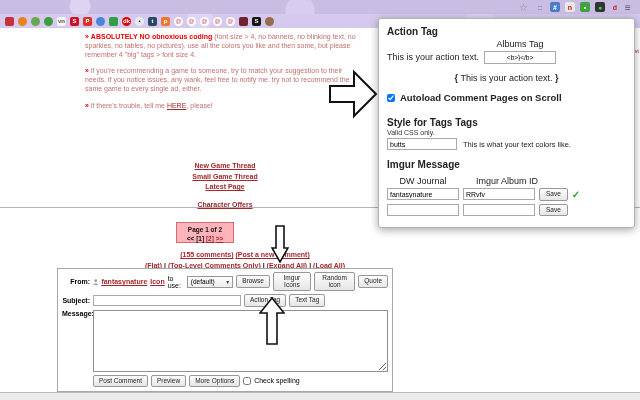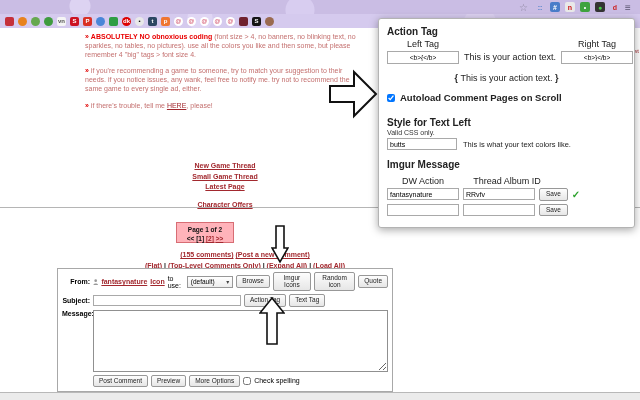--- a/index.html
+++ b/index.html
@@ -274,49 +274,45 @@
   <svg class="arrow-annot" style="left:271px;top:224px" width="18" height="40" viewBox="0 0 18 40">
     <polygon points="5,2 13,2 13,24 17,24 9,38 1,24 5,24" fill="#ffffff" stroke="#111" stroke-width="1.6"></polygon>
   </svg>
   <svg class="arrow-annot" style="left:259px;top:296px" width="26" height="50" viewBox="0 0 26 50">
     <polygon points="13,2 25,17 18,17 18,48 8,48 8,17 1,17" fill="#ffffff" stroke="#111" stroke-width="1.6"></polygon>
   </svg>
 
   <div class="popup">
     <div class="p-title">Action Tag</div>
     <div class="tagrow">
-      <div class="tagcol">
-        <div class="taglabel">Left Tag</div>
-        <input class="txt tagin" value="&lt;b&gt;{&lt;/b&gt;" style="">
-      </div>
       <div class="taghint">This is your action text.</div>
       <div class="tagcol">
-        <div class="taglabel">Right Tag</div>
+        <div class="taglabel">Albums Tag</div>
         <input class="txt tagin" value="&lt;b&gt;}&lt;/b&gt;" style="">
       </div>
     </div>
     <div class="preview">
       <b>{</b>
       <span>This is your action text.</span>
       <b>}</b>
     </div>
     <label class="p-chk">
       <input type="checkbox" checked="" style="">
       <span>Autoload Comment Pages on Scroll</span>
     </label>
-    <div class="p-sec">Style for Text Left</div>
+    <div class="p-sec">Style for Tags Tags</div>
     <div class="p-small">Valid CSS only.</div>
     <div class="stylerow">
       <input class="txt" value="butts" style="">
       <span class="stylehint">This is what your text colors like.</span>
     </div>
     <div class="p-sec">Imgur Message</div>
     <div class="alb-heads">
-      <span>DW Action</span>
-      <span>Thread Album ID</span>
+      <span>DW Journal</span>
+      <span>Imgur Album ID</span>
     </div>
     <div class="albrow">
       <input class="txt" value="fantasynature" style="">
       <input class="txt" value="RRvfv" style="">
       <button class="btn savebtn">Save</button>
       <span class="checkmark">✓</span>
     </div>
     <div class="albrow">
       <input class="txt" value="" style="">
       <input class="txt" value="" style="">

